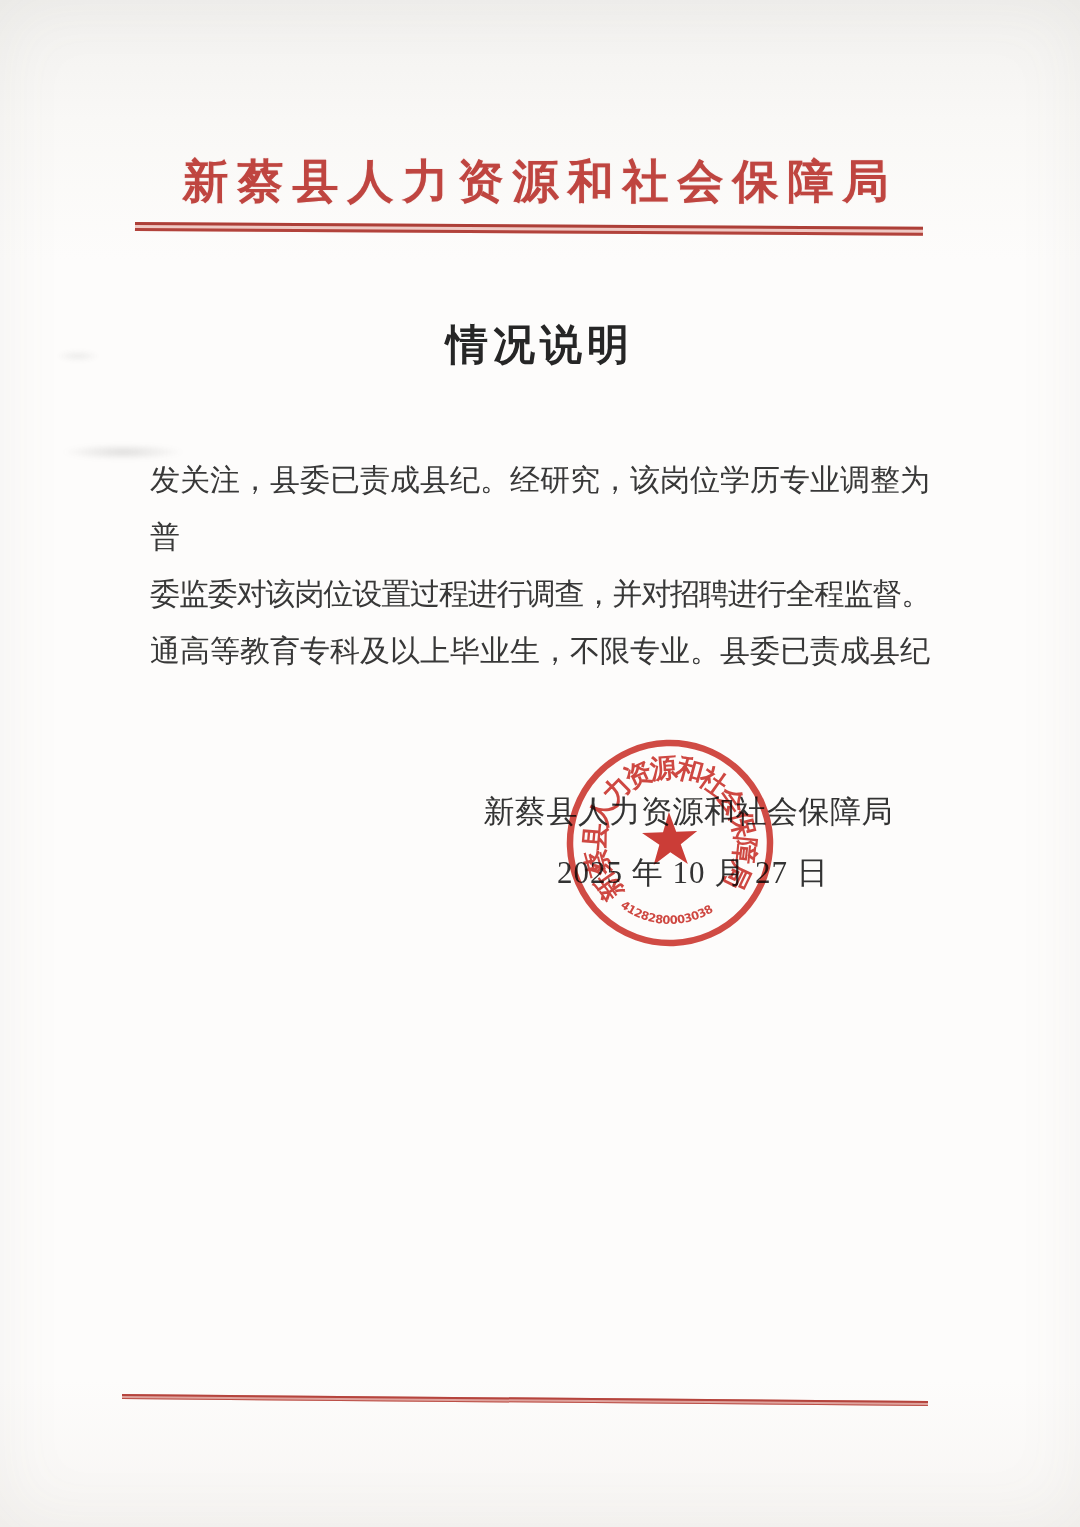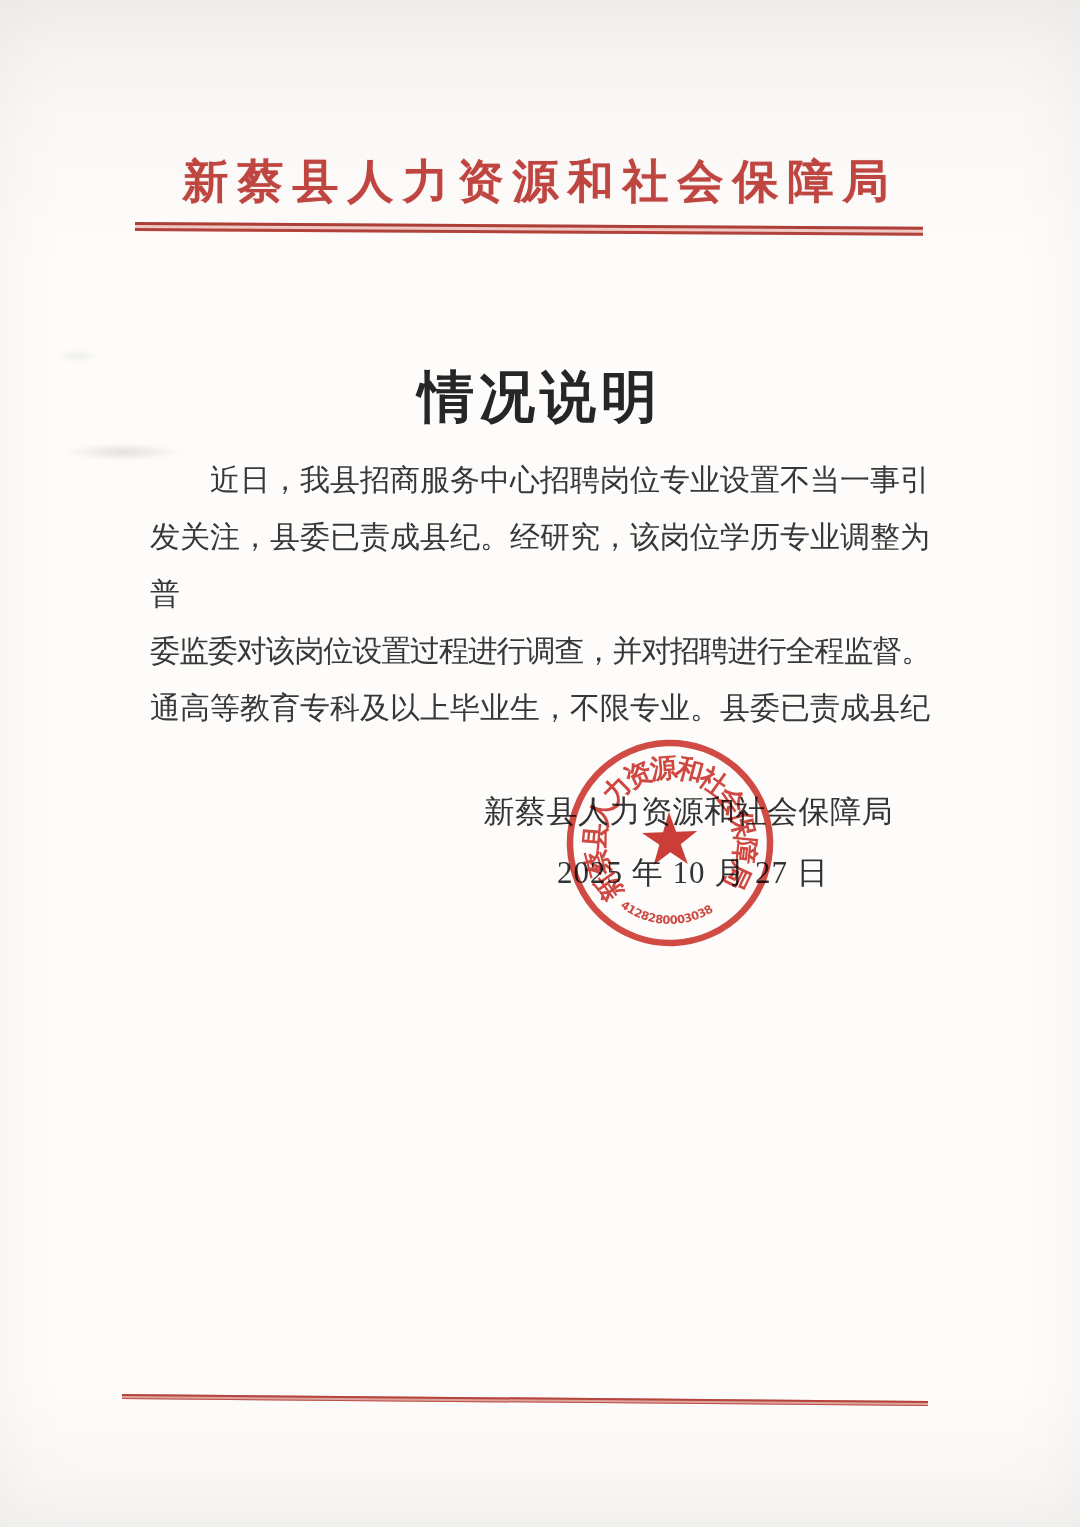--- a/index.html
+++ b/index.html
@@ -27,24 +27,23 @@
   .rule-top{
     position:absolute;left:135px;top:222px;width:788px;height:3px;
     background:#efc9c4;
     border-top:3px solid #ad3f38;
     border-bottom:3px solid #b2433c;
     transform:rotate(0.35deg);transform-origin:left center;
   }
   .doc-title{
     position:absolute;top:323px;left:0;width:100%;
     text-align:center;
-    font-size:56px;font-weight:bold;line-height:1.05;
+    font-size:42px;font-weight:bold;line-height:1.05;
     letter-spacing:5px;
     color:#262626;
-    margin-top:45px;
   }
   .body-block{
     position:absolute;left:150px;top:451px;width:780px;
     font-size:30px;line-height:57px;color:#383838;
   }
   .body-line{
     text-align:justify;
     text-align-last:justify;
     text-justify:inter-character;
     white-space:normal;
@@ -88,21 +87,20 @@
 
 <div class="page">
 
   <div class="letterhead">新蔡县人力资源和社会保障局</div>
 
   <div class="rule-top"></div>
 
   <div class="doc-title">情况说明</div>
 
   <div class="body-block">
-    <div class="body-line first">近日，我县招商服务中心招聘岗位专业设置不当一事引</div>
     <div class="body-line">发关注，县委已责成县纪。经研究，该岗位学历专业调整为普</div>
     <div class="body-line tight">委监委对该岗位设置过程进行调查，并对招聘进行全程监督。</div>
     <div class="body-line">通高等教育专科及以上毕业生，不限专业。县委已责成县纪</div>
   </div>
 
   <div class="signature">新蔡县人力资源和社会保障局</div>
 
   <div class="sig-date">2025 年 10 月 27 日</div>
 
   <svg class="seal" viewBox="0 0 232 232" xmlns="http://www.w3.org/2000/svg">

